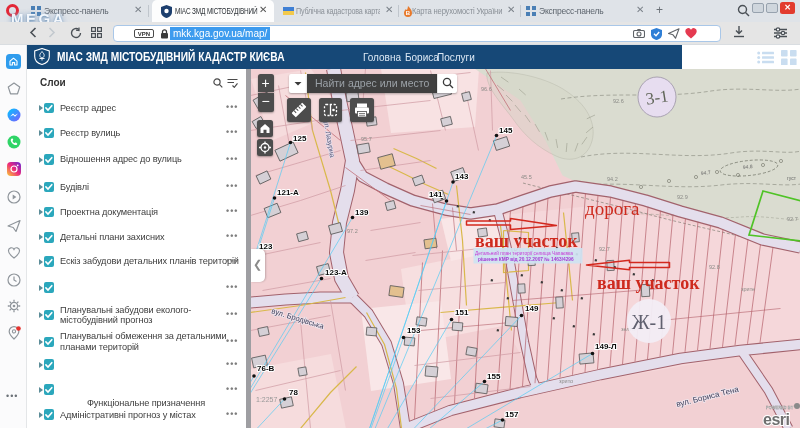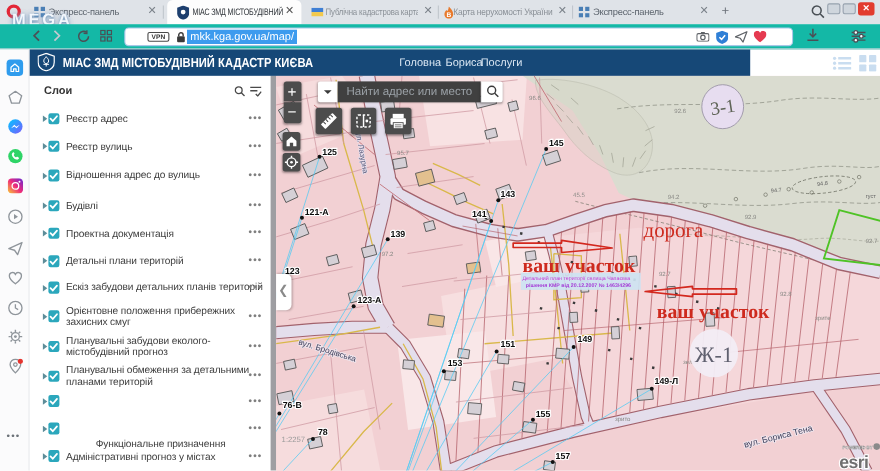--- a/index.html
+++ b/index.html
@@ -6,21 +6,21 @@
   html,body { width:800px; height:428px; overflow:hidden; font-family:"Liberation Sans", sans-serif; }
   #stage { position:relative; width:800px; height:428px; background:#fff; overflow:hidden; }
   .abs { position:absolute; }
   
   #tabbar { left:0; top:0; width:800px; height:22px; background:#dfe3e8; }
   .tabtxt { position:absolute; top:5.5px; font-size:8.5px; letter-spacing:-0.2px; color:#5c646d; white-space:nowrap; overflow:hidden; }
   .tabx { position:absolute; top:4px; font-size:10px; color:#7b828a; }
   .tabsep { position:absolute; top:5px; width:1px; height:12px; background:#c0c6cd; }
   #activetab { position:absolute; left:152px; top:0; width:122px; height:22px; background:#fdfdfd; border-radius:5px 5px 0 0; }
   
-  #toolbar { left:0; top:22px; width:800px; height:23px; background:#14b8a6; border-bottom:1px solid #d9dde1; }
+  #toolbar { left:0; top:22px; width:800px; height:23px; background:#e5e5e5; border-bottom:1px solid #d9dde1; }
   #addr { position:absolute; left:113px; top:2.5px; width:608px; height:17px; background:#fff; border:1.5px solid #a9c7e8; border-radius:4px; }
   #vpn { position:absolute; left:20px; top:3px; width:20px; height:9.5px; border:1px solid #4a4a4a; border-radius:2px; font-size:6px; font-weight:bold; color:#333; text-align:center; line-height:8.5px; }
   #urlsel { position:absolute; left:56px; top:1.5px; height:13px; background:#3d9bee; color:#fff; font-size:10px; line-height:13px; padding:0 3px; }
   
   #sidebar { left:0; top:45px; width:27px; height:383px; background:#fbfbfc; border-right:1px solid #e4e6e8; }
   .sic { position:absolute; left:7px; width:14px; height:14px; }
   
   #apphead { left:27px; top:45px; width:655px; height:23.5px; background:#164877; }
   #apptitle { position:absolute; left:30px; top:4.5px; font-size:12px; font-weight:bold; color:#ffffff; white-space:nowrap; transform:scaleX(0.85); transform-origin:left center; }
   .menuitem { position:absolute; top:7px; font-size:10px; color:#dce8f4; }
@@ -298,37 +298,36 @@
         </svg>
       </div>
   <div class="ltxt" style="top:138.5px;white-space:nowrap;width:172px;">Проектна документація</div>
   <div class="ldots" style="top:137.7px">•••</div>
   <div class="larr" style="top:165.8px"></div>
   <div class="lcb" style="top:163.6px">
         <svg width="9.5" height="9.5" viewBox="0 0 10 10">
           <path d="M2 5.2 L4.2 7.4 L8.2 2.8" fill="none" stroke="#fff" stroke-width="1.7" stroke-linecap="round"></path>
         </svg>
       </div>
-  <div class="ltxt" style="top:163.6px;white-space:nowrap;width:172px;">Детальні плани територій</div>
+  <div class="ltxt" style="top:163.6px;white-space:nowrap;width:172px;">Детальні плани захисних</div>
   <div class="ldots" style="top:162.8px">•••</div>
   <div class="larr" style="top:190.1px"></div>
   <div class="lcb" style="top:187.8px">
         <svg width="9.5" height="9.5" viewBox="0 0 10 10">
           <path d="M2 5.2 L4.2 7.4 L8.2 2.8" fill="none" stroke="#fff" stroke-width="1.7" stroke-linecap="round"></path>
         </svg>
       </div>
   <div class="ltxt" style="top:187.9px;white-space:nowrap;width:172px;">Ескіз забудови детальних планів територій</div>
   <div class="ldots" style="top:187.1px">•••</div>
   <div class="larr" style="top:216.0px"></div>
   <div class="lcb" style="top:213.8px">
         <svg width="9.5" height="9.5" viewBox="0 0 10 10">
           <path d="M2 5.2 L4.2 7.4 L8.2 2.8" fill="none" stroke="#fff" stroke-width="1.7" stroke-linecap="round"></path>
         </svg>
       </div>
-  <div class="ltxt" style="top:208.5px;width:171px;">Орієнтовне положення прибережних захисних смуг</div>
   <div class="ldots" style="top:213.0px">•••</div>
   <div class="larr" style="top:243.7px"></div>
   <div class="lcb" style="top:241.4px">
         <svg width="9.5" height="9.5" viewBox="0 0 10 10">
           <path d="M2 5.2 L4.2 7.4 L8.2 2.8" fill="none" stroke="#fff" stroke-width="1.7" stroke-linecap="round"></path>
         </svg>
       </div>
   <div class="ltxt" style="top:236.2px;width:171px;">Планувальні забудови еколого-містобудівний прогноз</div>
   <div class="ldots" style="top:240.7px">•••</div>
   <div class="larr" style="top:270.4px"></div>

